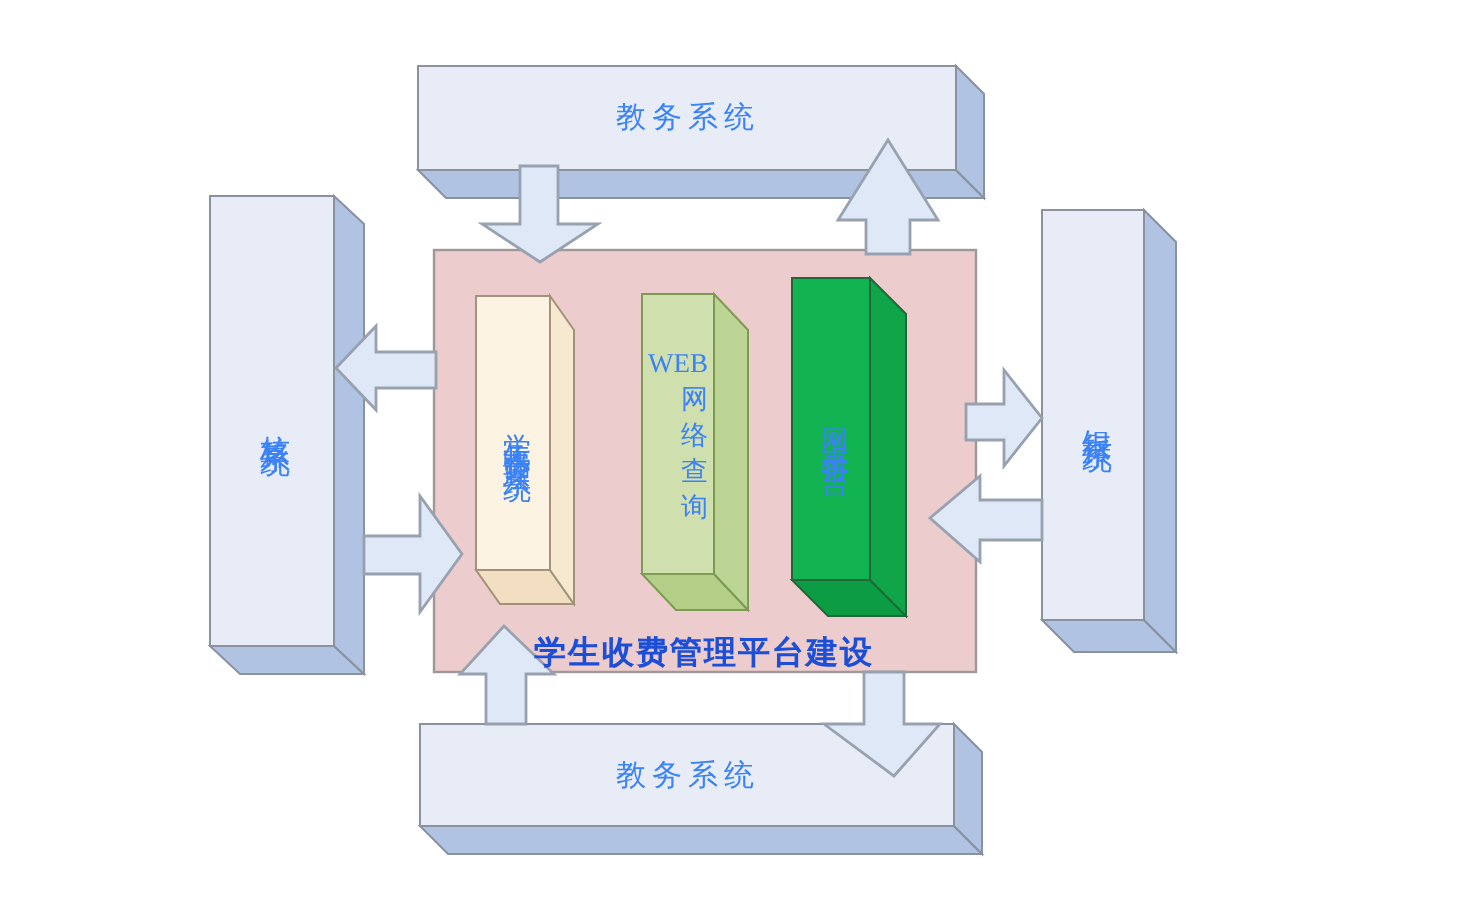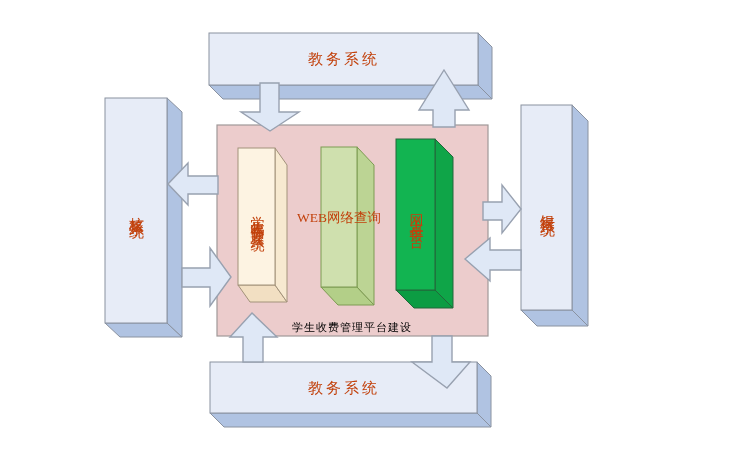--- a/index.html
+++ b/index.html
@@ -9,28 +9,28 @@
   }
   .stage svg{position:absolute;left:0;top:0;}
   
   .blue-face{stroke:#8a92a0;stroke-width:1;}
   .pink-rect{stroke:#a09898;stroke-width:1.2;}
   .arrow-shape{stroke:#98a1b0;stroke-width:1.4;stroke-linejoin:miter;}
   .cream-face{stroke:#a2927a;stroke-width:1;}
   .lgreen-face{stroke:#7d9b52;stroke-width:1;}
   .green-face{stroke:#23663a;stroke-width:1;}
   
-  .label{position:absolute;transform:translate(-50%,-50%);color:#c2410c;white-space:nowrap;z-index:5;}
+  .label{position:absolute;transform:translate(-50%,-50%);color:#3b82f6;white-space:nowrap;z-index:5;}
   .h-label{font-size:15px;letter-spacing:3px;}
   .v-label{writing-mode:vertical-rl;text-orientation:upright;}
   .v-outer{font-size:15px;letter-spacing:2px;}
   .v-pillar{font-size:14px;letter-spacing:3px;}
   .v-pillar-wide{font-size:14px;letter-spacing:4px;}
-  .stack{display:flex;align-items:flex-start;line-height:18px;font-size:13.5px;}
-  .platform-title{font-size:11px;font-weight:normal;color:#000000;letter-spacing:1px;}
+  .stack{display:flex;flex-direction:column;align-items:flex-end;line-height:18px;font-size:13.5px;}
+  .platform-title{font-size:16px;font-weight:bold;color:#1d4ed8;letter-spacing:1px;}
 </style>
 </head>
 <body>
 
 <div class="stage">
 
   <svg width="734" height="450" viewBox="0 0 734 450">
 
     <g>
       <polygon class="blue-face" points="209,85 478,85 492,99 223,99" fill="#b0c3e2"></polygon>

